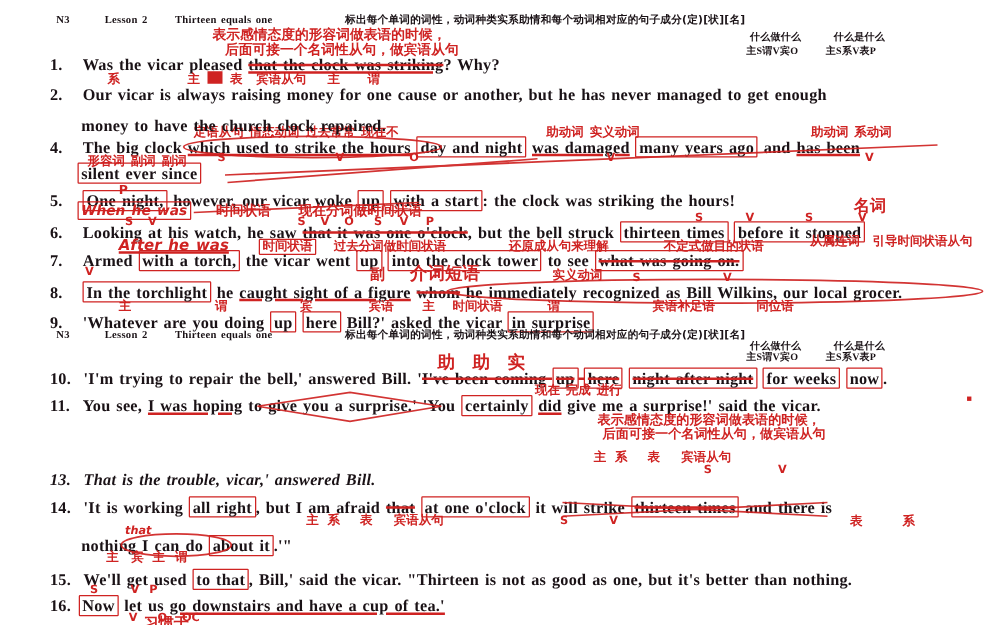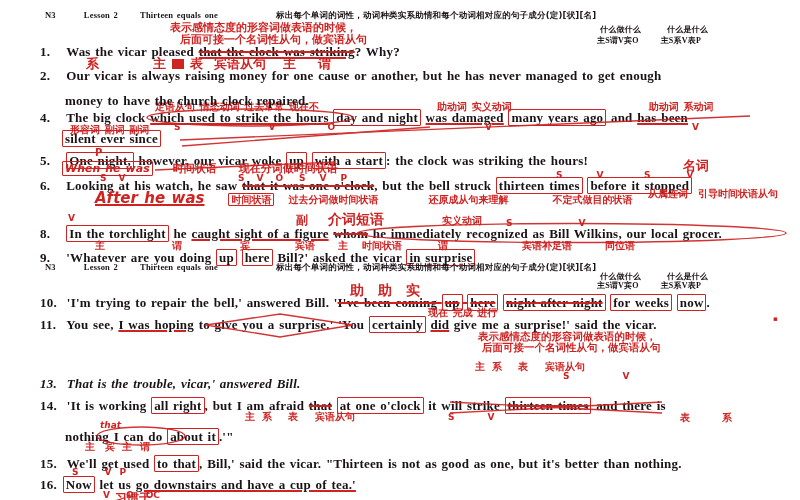--- a/index.html
+++ b/index.html
@@ -24,39 +24,40 @@
 </head>
 <body>
 
 <div id="doc">
     <div class="line" style="left: 45px; top: 11px; font-size: 8.5px;"><span>N3</span><span style="margin-left: 28px;">Lesson 2</span><span style="margin-left: 22px;">Thirteen equals one</span><span class="cjk" style="margin-left: 58px;">标出每个单词的词性，动词种类实系助情和每个动词相对应的句子成分(定)[状][名]</span></div>
     <div class="line red" style="left: 170px; top: 22px; font-size: 11px;"><span>表示感情态度的形容词做表语的时候，</span></div>
     <div class="line cjk" style="left: 600px; top: 25px; font-size: 8px;"><span>什么做什么</span><span style="margin-left: 26px;">什么是什么</span></div>
     <div class="line red" style="left: 180px; top: 34px; font-size: 11px;"><span>后面可接一个名词性从句，做宾语从句</span></div>
     <div class="line" style="left: 597px; top: 36px; font-size: 8px;"><span>主S谓V宾O</span><span style="margin-left: 22px;">主S系V表P</span></div>
     <div class="line" style="left: 40px; top: 45px;"><span>1.</span><span style="margin-left: 16px;">Was the vicar pleased </span><span class="strike ul">that the clock was striking</span><span>? Why?</span></div>
-    <div class="line red" style="left: 86px; top: 57px; font-size: 13px;"><span>系</span><span style="margin-left: 54px;">主</span><span class="fbox" style="margin-left: 6px;"></span><span style="margin-left: 6px;">表</span><span style="margin-left: 11px;">宾语从句</span><span style="margin-left: 17px;">主</span><span style="margin-left: 22px;">谓</span></div>
+    <div class="line red" style="left: 86px; top: 57px; font-size: 10px;"><span>系</span><span style="margin-left: 54px;">主</span><span class="fbox" style="margin-left: 6px;"></span><span style="margin-left: 6px;">表</span><span style="margin-left: 11px;">宾语从句</span><span style="margin-left: 17px;">主</span><span style="margin-left: 22px;">谓</span></div>
     <div class="line" style="left: 40px; top: 69px;"><span>2.</span><span style="margin-left: 16px;">Our vicar is always raising money for one cause or another, but he has never managed to get enough</span></div>
     <div class="line red" style="left: 155px; top: 101px; font-size: 10px;"><span>定语从句 情态动词 过去常常 现在不</span><span style="margin-left: 118px;">助动词 实义动词</span><span style="margin-left: 137px;">助动词 系动词</span></div>
     <div class="line" style="left: 65px; top: 94px;"><span>money to have the church clock repaired.</span></div>
     <div class="line" style="left: 40px; top: 111px;"><span>4.</span><span style="margin-left: 16px;">The big clock </span><span class="ul">which used to strike the hours</span><span> </span><span class="box">day and night</span><span> </span><span class="ul">was damaged</span><span> </span><span class="box">many years ago</span><span> and </span><span class="ul">has been</span></div>
     <div class="line red" style="left: 174px; top: 122px; font-size: 9px;"><span>S</span><span style="margin-left: 88px;">V</span><span style="margin-left: 52px;">O</span><span style="margin-left: 150px;">V</span><span style="margin-left: 200px;">V</span></div>
     <div class="line red" style="left: 70px; top: 124px; font-size: 10px;"><span>形容词 副词 副词</span></div>
     <div class="line" style="left: 62px; top: 132px;"><span class="box">silent ever since</span></div>
     <div class="line red" style="left: 95px; top: 147px; font-size: 10px;"><span>P</span></div>
     <div class="line" style="left: 40px; top: 154px;"><span>5.</span><span class="box" style="margin-left: 16px;">One night,</span><span> however, our vicar woke </span><span class="box">up</span><span> </span><span class="box">with a start</span><span>: the clock was striking the hours!</span></div>
     <div class="line red" style="left: 62px; top: 163px; font-size: 11px;"><span class="hw box">When he was</span><span style="margin-left: 20px;">时间状语</span><span style="margin-left: 22px; margin-top: 25px;">现在分词做时间状语</span></div>
     <div class="line red" style="left: 683px; top: 159px; font-size: 13px;"><span>名词</span></div>
     <div class="line red" style="left: 100px; top: 173px; font-size: 9px;"><span>S</span><span style="margin-left: 12px;">V</span></div>
     <div class="line red" style="left: 238px; top: 173px; font-size: 9px;"><span>S</span><span style="margin-left: 12px;">V</span><span style="margin-left: 12px;">O</span><span style="margin-left: 16px;">S</span><span style="margin-left: 14px;">V</span><span style="margin-left: 14px;">P</span></div>
     <div class="line red" style="left: 556px; top: 170px; font-size: 9px;"><span>S</span><span style="margin-left: 34px;">V</span></div>
     <div class="line red" style="left: 644px; top: 170px; font-size: 9px;"><span>S</span><span style="margin-left: 36px;">V</span></div>
     <div class="line" style="left: 40px; top: 179px;"><span>6.</span><span style="margin-left: 16px;">Looking at his watch, he saw </span><span class="strike">that it was one o'clock</span><span>, but the bell struck </span><span class="box">thirteen times</span><span> </span><span class="box">before it stopped</span></div>
-    <div class="line red" style="left: 95px; top: 190px; font-size: 10px;"><span class="hw ul" style="font-size: 15px;">After he was</span><span class="box" style="margin-left: 24px;">时间状语</span><span style="margin-left: 14px;">过去分词做时间状语</span><span style="margin-left: 50px; margin-top: 20px;">还原成从句来理解</span><span style="margin-left: 44px;">不定式做目的状语</span></div>
+    <div class="line red" style="left: 95px; top: 190px; font-size: 10px;"><span class="hw ul" style="font-size: 12px;">After he was</span><span class="box" style="margin-left: 24px;">时间状语</span><span style="margin-left: 14px;">过去分词做时间状语</span><span style="margin-left: 50px; margin-top: 20px;">还原成从句来理解</span><span style="margin-left: 44px;">不定式做目的状语</span></div>
     <div class="line red" style="left: 648px; top: 188px; font-size: 10px;"><span>从属连词</span><span style="margin-left: 10px;">引导时间状语从句</span></div>
+    <div class="line" style="left: 40px; top: 202px;"><span>7.</span><span style="margin-left: 16px;">Armed </span><span class="box">with a torch,</span><span> the vicar went </span><span class="box">up</span><span> </span><span class="box">into the clock tower</span><span> to see </span><span class="box strike">what was going on.</span></div>
     <div class="line red" style="left: 68px; top: 213px; font-size: 9px;"><span>V</span></div>
     <div class="line red" style="left: 296px; top: 211px; font-size: 12px;"><span>副</span><span style="margin-left: 20px; font-size: 14px;">介词短语</span><span style="margin-left: 58px; font-size: 10px;">实义动词</span></div>
     <div class="line red" style="left: 506px; top: 218px; font-size: 9px;"><span>S</span><span style="margin-left: 66px;">V</span></div>
     <div class="line" style="left: 40px; top: 227px;"><span>8.</span><span class="box" style="margin-left: 16px;">In the torchlight</span><span> he </span><span class="ul">caught sight of a figure</span><span> </span><span class="strike">whom</span><span> he immediately recognized as Bill Wilkins, our local grocer.</span></div>
     <div class="line red" style="left: 95px; top: 240px; font-size: 10px;"><span>主</span><span style="margin-left: 67px;">谓</span><span style="margin-left: 58px;">宾</span><span style="margin-left: 45px;">宾语</span><span style="margin-left: 23px;">主</span><span style="margin-left: 14px;">时间状语</span><span style="margin-left: 36px;">谓</span><span style="margin-left: 74px;">宾语补足语</span><span style="margin-left: 33px;">同位语</span></div>
     <div class="line" style="left: 40px; top: 251px;"><span>9.</span><span style="margin-left: 16px;">'Whatever are you doing </span><span class="box">up</span><span> </span><span class="box">here</span><span> Bill?' asked the vicar </span><span class="box">in surprise</span></div>
     <div class="line" style="left: 45px; top: 263px; font-size: 8.5px;"><span>N3</span><span style="margin-left: 28px;">Lesson 2</span><span style="margin-left: 22px;">Thirteen equals one</span><span class="cjk" style="margin-left: 58px;">标出每个单词的词性，动词种类实系助情和每个动词相对应的句子成分(定)[状][名]</span></div>
     <div class="line cjk" style="left: 600px; top: 272px; font-size: 8px;"><span>什么做什么</span><span style="margin-left: 26px;">什么是什么</span></div>
     <div class="line" style="left: 597px; top: 281px; font-size: 8px;"><span>主S谓V宾O</span><span style="margin-left: 22px;">主S系V表P</span></div>
     <div class="line red" style="left: 350px; top: 282px; font-size: 14px;"><span>助</span><span style="margin-left: 14px;">助</span><span style="margin-left: 14px;">实</span></div>

